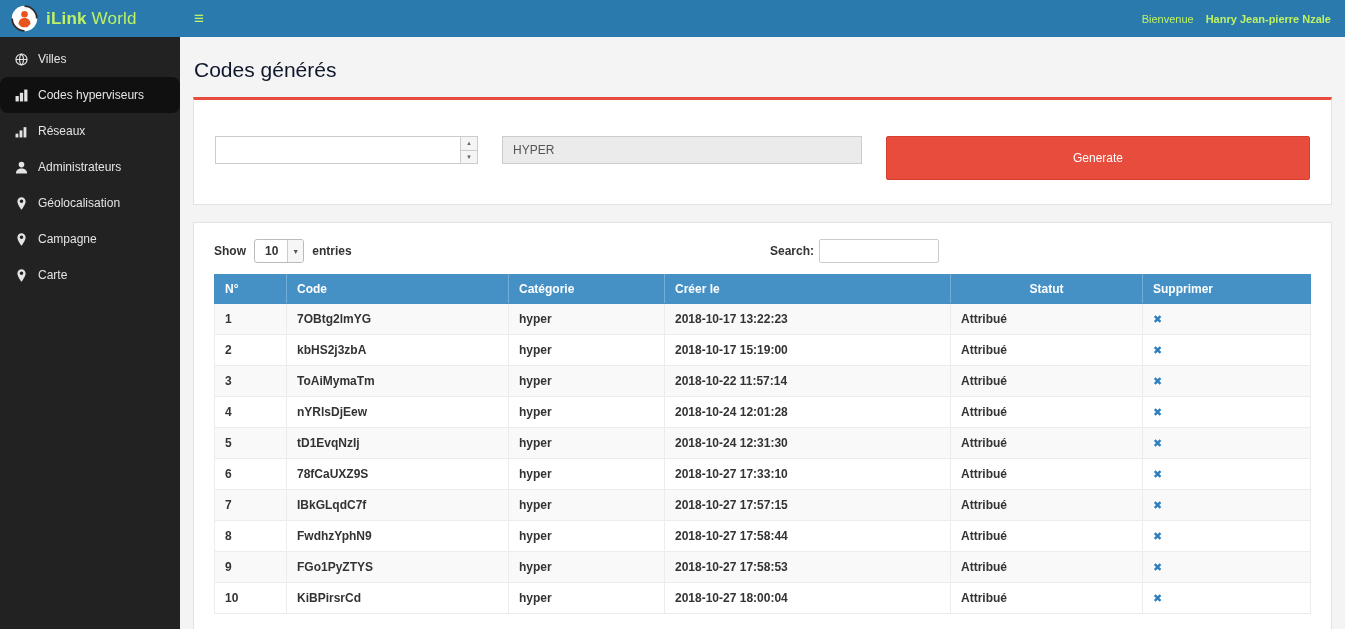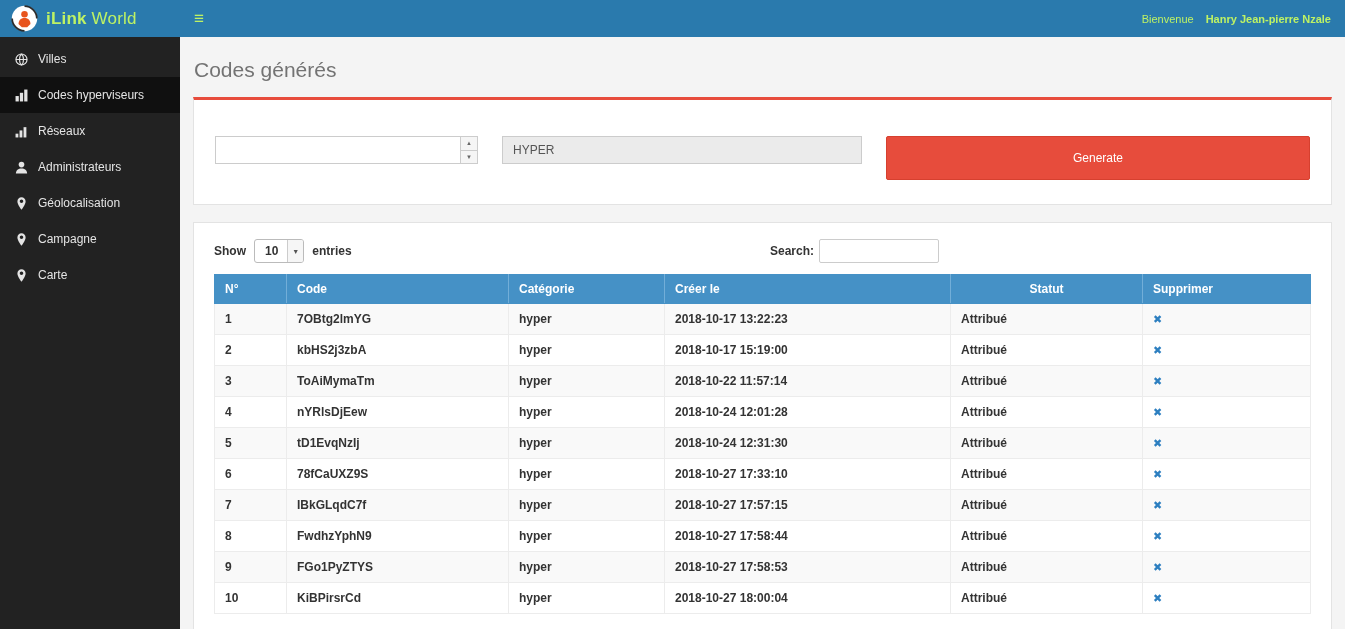--- a/index.html
+++ b/index.html
@@ -15,26 +15,26 @@
   .brand-text b { font-weight:bold; }
   .hamburger { width:38px; display:flex; align-items:center; justify-content:center;
     font-size:17px; cursor:pointer; }
   .topbar-right { margin-left:auto; display:flex; align-items:center; padding-right:14px; font-size:11px; }
   .topbar-right b { margin-left:12px; }
   
   .layout { display:flex; height:592px; }
   .sidebar { width:180px; flex:0 0 180px; background:#222; padding-top:4px; }
   .side-item { display:flex; align-items:center; gap:10px; padding:11px 15px;
     font-size:12px; color:#e4e4e4; cursor:pointer; }
-  .side-item.active { background:#101010; }
+  .side-item.active { background:#101010;border-radius:8px; }
   .side-icon { width:13px; display:flex; }
   .side-icon svg { display:block; }
   .main { flex:1; padding:14px 13px; overflow:hidden; }
   
-  .page-title { font-size:21px; color:#737373; font-weight:400; margin:7px 0 15px 1px; }
+  .page-title { font-size:21px; color:#0f172a; font-weight:400; margin:7px 0 15px 1px; }
   .panel-form { background:#fff; border:1px solid #e3e3e3; border-top:3px solid #e74c3c;
     padding:36px 21px 24px; }
   .form-row { display:flex; gap:24px; }
   .spin-input { width:263px; flex:0 0 263px; height:28px; border:1px solid #ccc; background:#fff;
     display:flex; overflow:hidden; }
   .spin-value { flex:1; padding:6px 8px; font-size:12px; color:#333; }
   .spinner { width:17px; border-left:1px solid #ccc; display:flex; flex-direction:column; cursor:pointer; }
   .spinner span { flex:1; display:flex; align-items:center; justify-content:center;
     font-size:6px; color:#666; background:#f5f5f5; }
   .spinner .sp-up { border-bottom:1px solid #ccc; }

